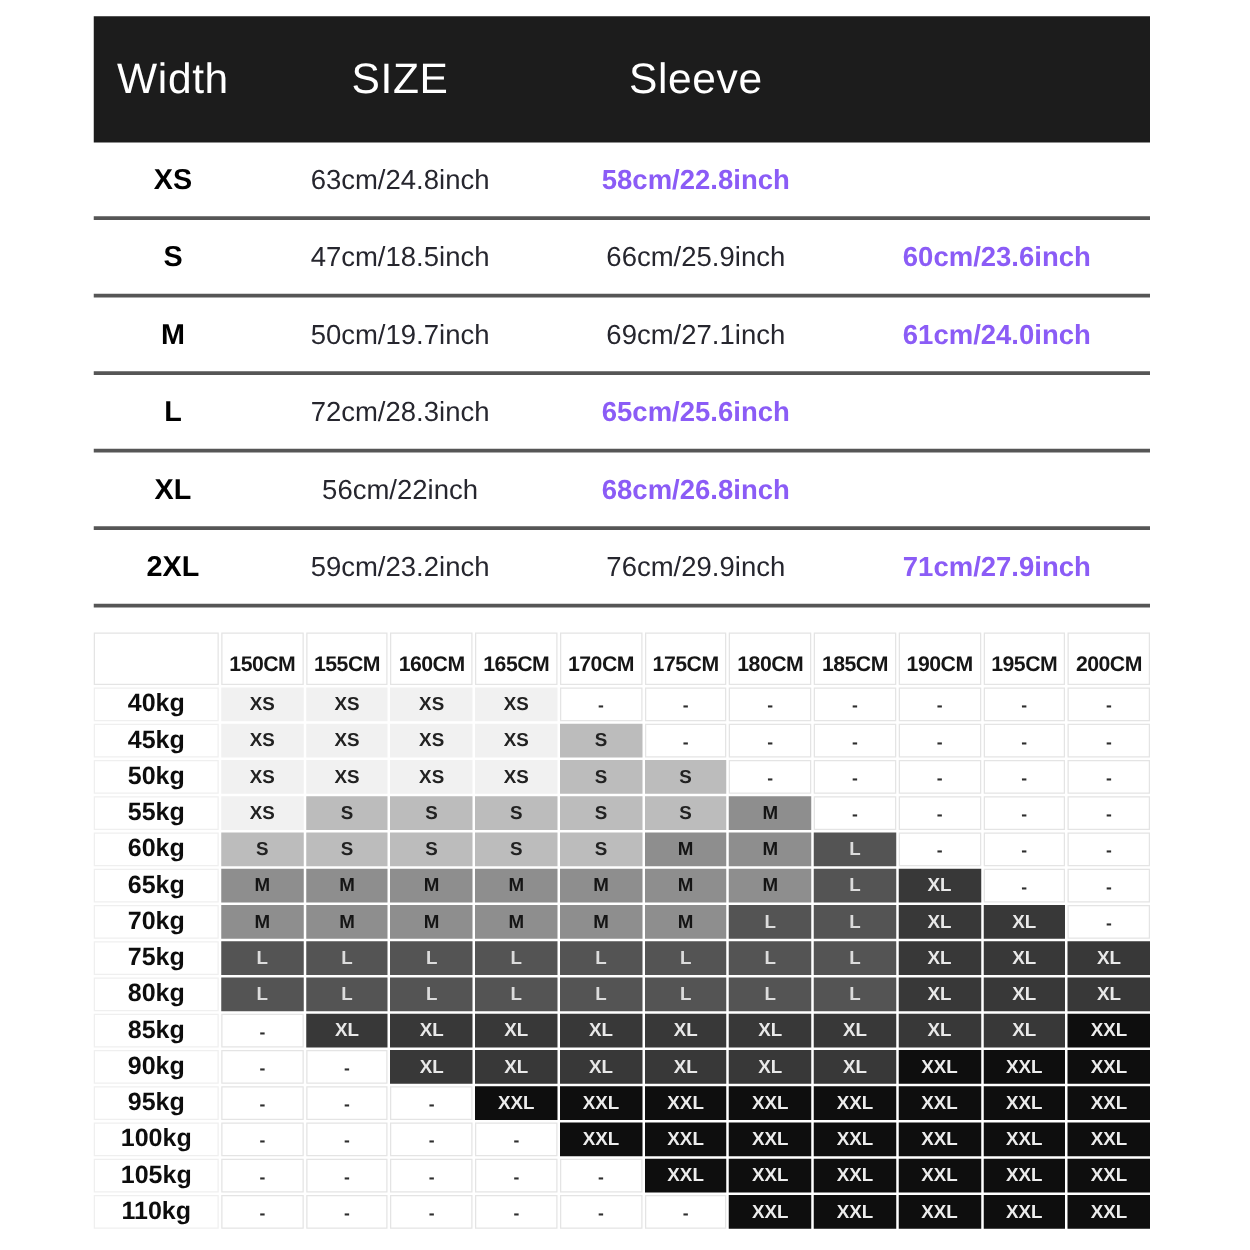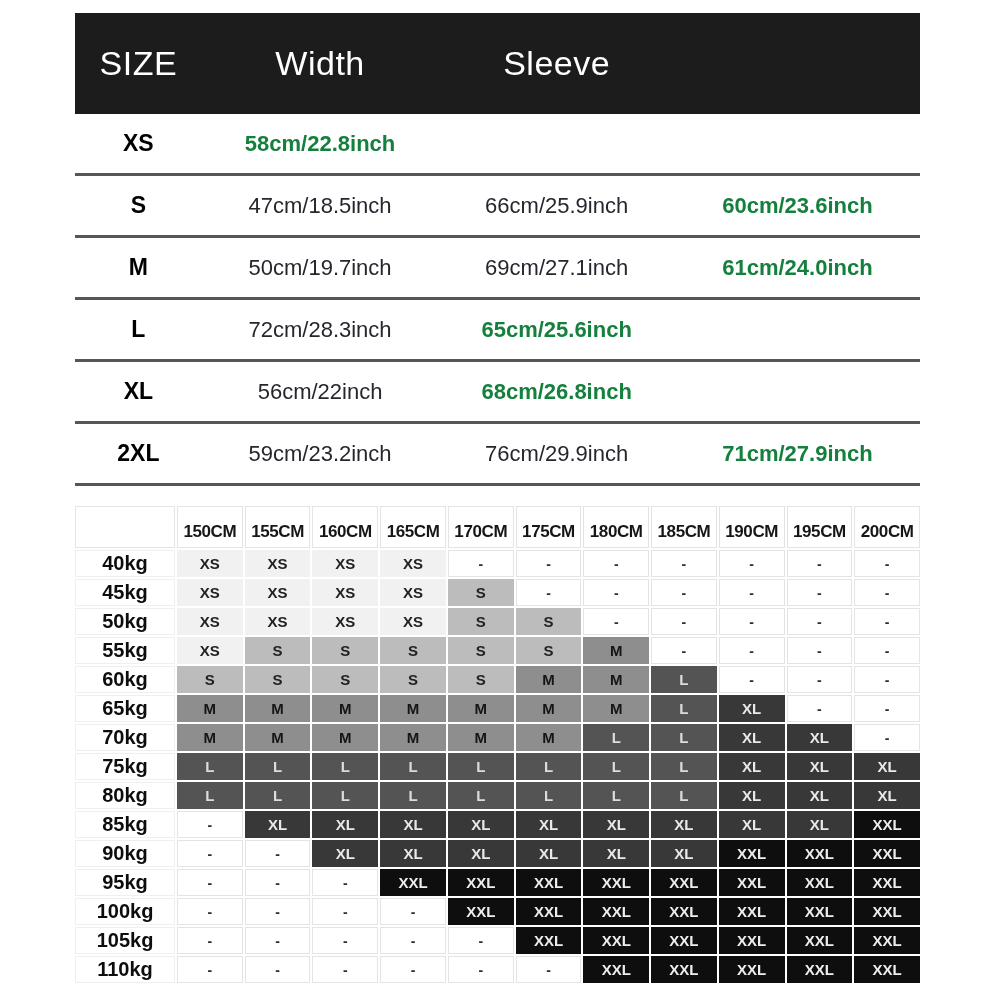--- a/index.html
+++ b/index.html
@@ -28,21 +28,21 @@
     font-weight: 400;
     letter-spacing: 0.5px;
   }
   .st-row {
     height: 62px;
     border-bottom: 3px solid #565656;
     font-size: 22px;
   }
   .st-cell-size  { font-weight: 700; font-size: 23px; color: #000; }
   .st-cell-width, .st-cell-length { font-weight: 400; color: #26262e; }
-  .st-cell-sleeve { font-weight: 700; color: #15803d; }
+  .st-cell-sleeve { font-weight: 700; color: #8b5cf6; }
 
   
   .fit-matrix { position: absolute; left: 75px; top: 506px; width: 845px; }
   .fm-grid {
     display: grid;
     grid-template-columns: 100px repeat(11, 1fr);
     gap: 2px;
     background: #fff;
   }
   .fm-cell {
@@ -77,27 +77,28 @@
   }
   .fm-sz { font-weight: 700; font-size: 15px; }
 </style>
 </head>
 <body>
 
 <div class="page">
 
   <section class="size-table">
     <div class="st-grid-cols st-head">
+      <div>Width</div>
       <div>SIZE</div>
-      <div>Width</div>
       <div>Sleeve</div>
     </div>
     <div id="st-body">
         <div class="st-grid-cols st-row">
           <div class="st-cell-size">XS</div>
+          <div class="st-cell-length">63cm/24.8inch</div>
           <div class="st-cell-sleeve">58cm/22.8inch</div>
         </div>
         <div class="st-grid-cols st-row">
           <div class="st-cell-size">S</div>
           <div class="st-cell-width">47cm/18.5inch</div>
           <div class="st-cell-length">66cm/25.9inch</div>
           <div class="st-cell-sleeve">60cm/23.6inch</div>
         </div>
         <div class="st-grid-cols st-row">
           <div class="st-cell-size">M</div>

